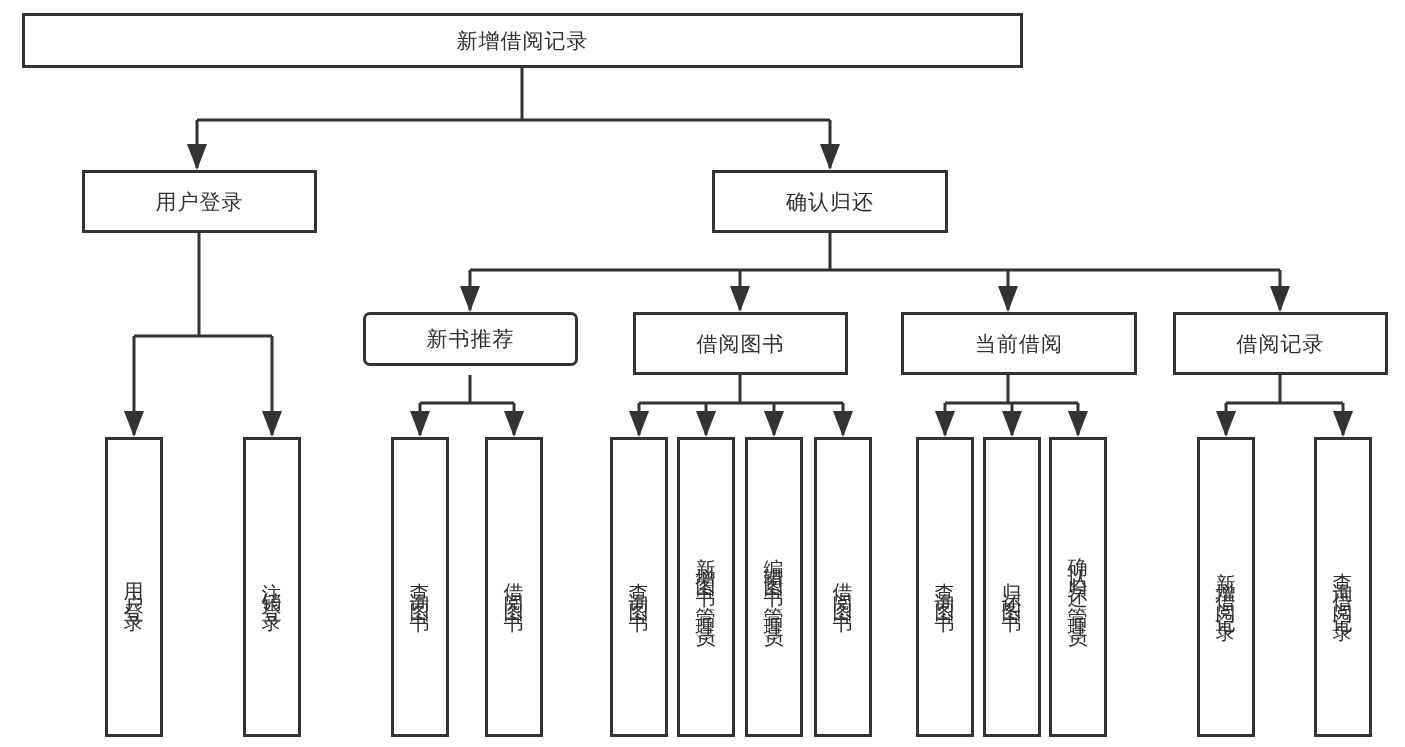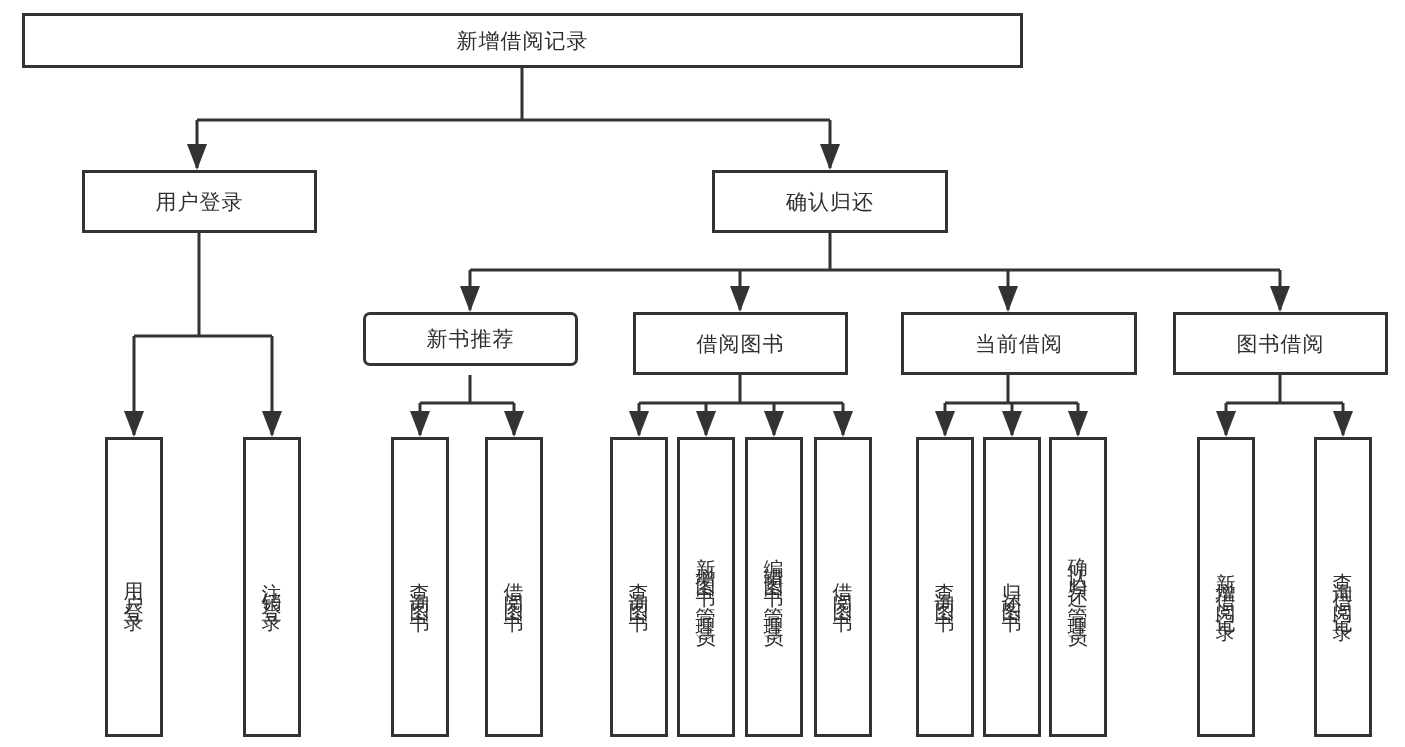--- a/index.html
+++ b/index.html
@@ -130,21 +130,21 @@
   </svg>
 
   <div class="box hbox n-root">新增借阅记录</div>
 
   <div class="box hbox n-login">用户登录</div>
   <div class="box hbox n-mgmt">确认归还</div>
 
   <div class="box hbox n-rec">新书推荐</div>
   <div class="box hbox n-borrow">借阅图书</div>
   <div class="box hbox n-current">当前借阅</div>
-  <div class="box hbox n-records">图书借阅</div>
+  <div class="box hbox n-records">借阅记录</div>
 
   <div class="box vbox n-login-user">
       <span>用户登录</span>
     </div>
   <div class="box vbox n-login-logout">
       <span>注销登录</span>
     </div>
 
   <div class="box vbox n-rec-query">
       <span>查询图书</span>

